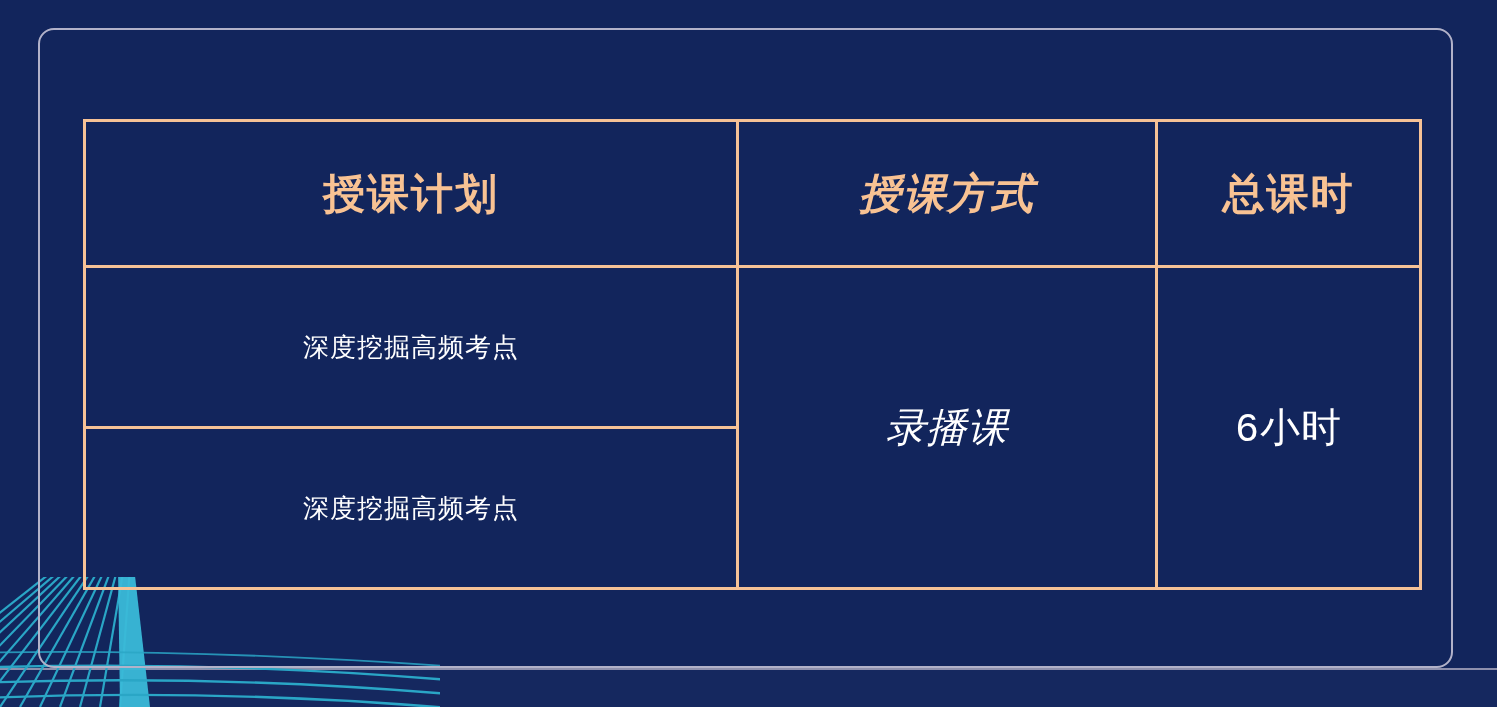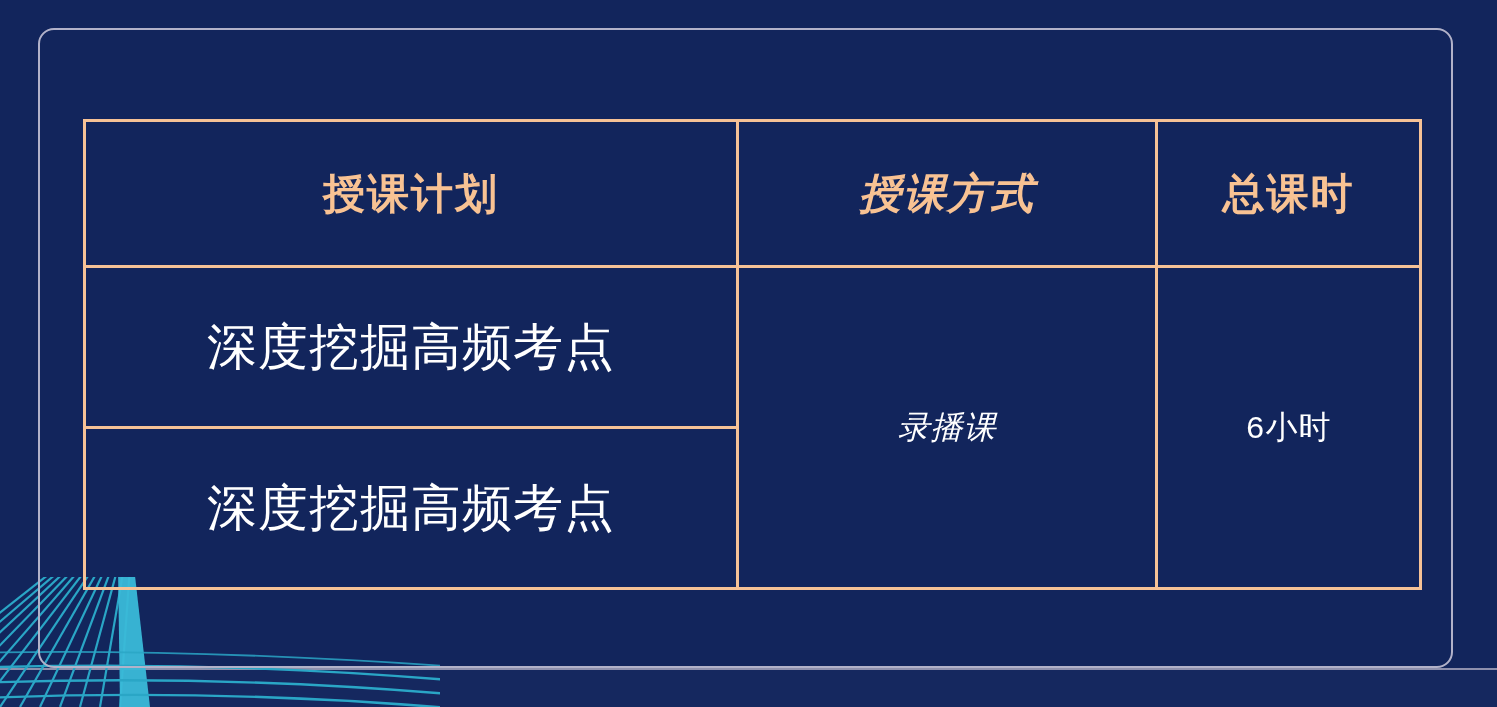--- a/index.html
+++ b/index.html
@@ -89,24 +89,24 @@
     letter-spacing: 2px;
   }
   .body-cell {
     color: #ffffff;
     font-weight: normal;
     font-size: 40px;
     letter-spacing: 1px;
   }
   .body-cell-plan {
     height: 158px;
-    font-size: 50px;
+    font-size: 26px;
   }
   .body-cell-big {
-    font-size: 32px;
+    font-size: 40px;
   }
 </style>
 </head>
 <body>
 
 <div id="slide">
 
   <div class="lower-band"></div>
 
   <svg class="deco" viewBox="0 0 440 130" preserveAspectRatio="none">

